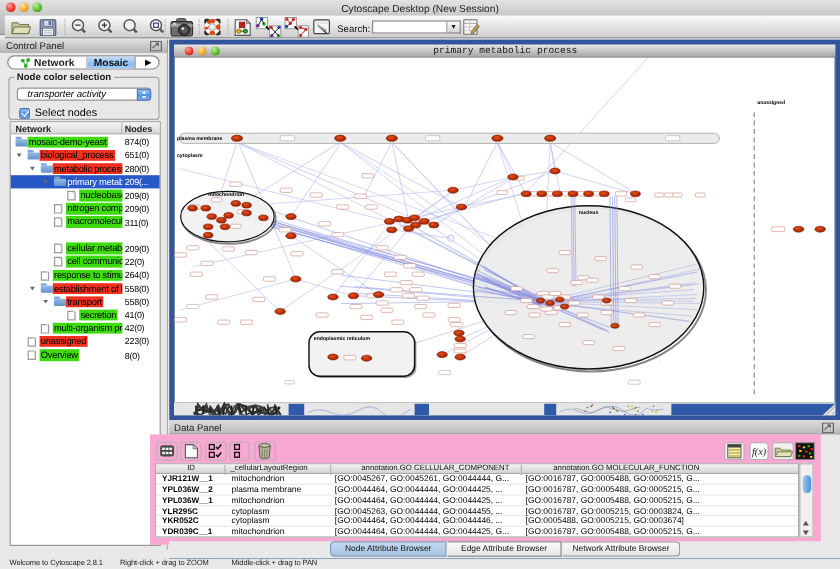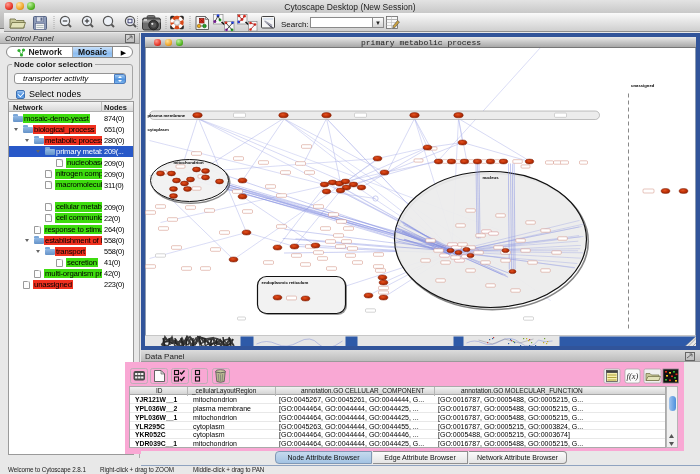--- a/index.html
+++ b/index.html
@@ -18,21 +18,21 @@
 
 #toolbar { left:4px; top:13px; width:700px; height:19px;
   background:linear-gradient(#fafafa,#e2e2e2 55%,#cfcfcf);
   border-bottom:1px solid #8e8e8e; }
 #searchlbl { left:277px; top:7px; font-size:8px; color:#111; position:absolute; }
 #searchbox { left:306px; top:3.5px; width:63px; height:11px; background:#fff; border:1px solid #8a8a8a; position:absolute; }
 #searchdrop { left:369px; top:3.5px; width:11px; height:11px; background:linear-gradient(#fdfdfd,#d5d5d5); border:1px solid #8a8a8a; border-left:none; position:absolute; font-size:6px; color:#222; text-align:center; line-height:11px;}
 
 #cp-title { left:0; top:33px; width:140px; height:11px;
   background:linear-gradient(#dcdcdc,#b9b9b9); border-bottom:1px solid #9a9a9a; border-right:1px solid #9a9a9a;}
-#cp-title span { position:absolute; left:5px; top:1px; font-size:8px; color:#222;font-style:italic; }
+#cp-title span { position:absolute; left:5px; top:1px; font-size:8px; color:#222; }
 #cp-body { left:0; top:44px; width:140px; height:414px; background:#e8e8e8; border-right:1px solid #adadad; }
 
 #tabs { position:absolute; left:6px; top:2px; width:127px; height:12px; background:#fff;
   border:1px solid #8a8a8a; border-radius:6px; overflow:hidden; }
 #tab-network { position:absolute; left:0; top:0; width:66px; height:12px; font-size:8.5px; font-weight:bold; color:#222; text-align:center; line-height:11px; border-right:1px solid #aaa; }
 #tab-mosaic { position:absolute; left:66px; top:0; width:40px; height:12px; font-size:8.5px; font-weight:bold; color:#111; text-align:center; line-height:11px;
   background:linear-gradient(#c7e0fa,#8cbcf0 55%,#add4f8); border-right:1px solid #8a8a8a; }
 #tab-arrow { position:absolute; left:106px; top:0; width:21px; height:12px; text-align:center; font-size:7px; line-height:12px; color:#000; }
 
 #groupbox { position:absolute; left:7px; top:20px; width:126px; height:36px; border:1px solid #a5a5a5; border-radius:3px;text-align:center; }
@@ -332,20 +332,25 @@
       </div>
     <div class="trow" style="top:166.3px">
         <div class="file" style="left:25px"></div>
         <span class="lbl g" style="left:35px;max-width:58px">multi-organism pro</span>
         <span class="num">42(0)</span>
       </div>
     <div class="trow" style="top:177.4px">
         <div class="file" style="left:14px"></div>
         <span class="lbl r" style="left:24px;max-width:69px">unassigned</span>
         <span class="num">223(0)</span>
+      </div>
+    <div class="trow" style="top:188.5px">
+        <div class="file" style="left:14px"></div>
+        <span class="lbl g" style="left:24px;max-width:69px">Overview</span>
+        <span class="num">8(0)</span>
       </div>
   </div>
 </div>
 <div class="abs" id="netwin">
   <div id="netwin-title">
       <span class="t">primary metabolic process</span>
     <div class="slight" id="s1"></div>
       <div class="slight" id="s2"></div>
       <div class="slight" id="s3"></div>
   </div>

